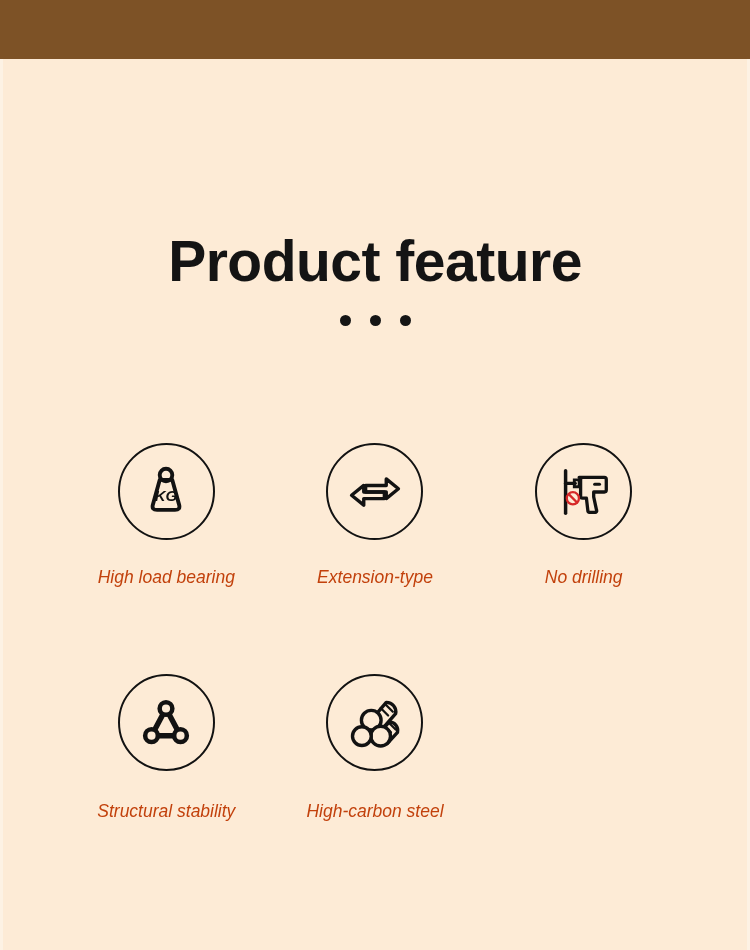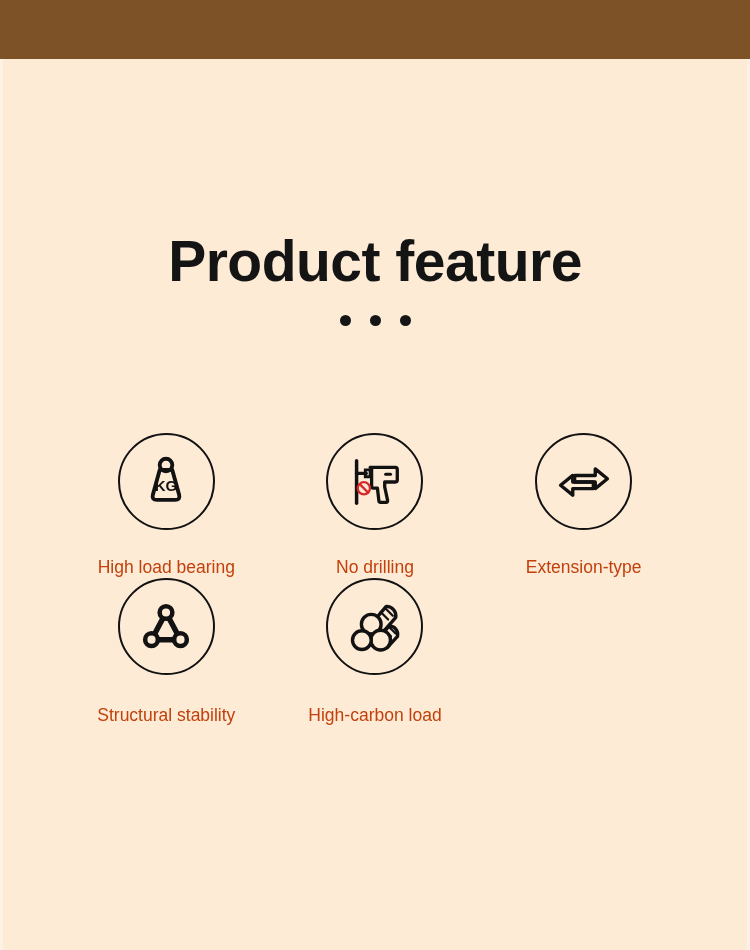--- a/index.html
+++ b/index.html
@@ -76,25 +76,27 @@
   .dot {
     width:11px;
     height:11px;
     border-radius:50%;
     background:#151515;
   }
 
   
   .features {
     position:absolute;
-    top:374px;
+    top:384px;
     left:62px;
     width:626px;
     display:grid;
     grid-template-columns:repeat(3, 1fr);
+    row-gap:86px;
+    font-style:italic;
   }
 
   .feature {
     display:flex;
     flex-direction:column;
     align-items:center;
   }
 
   .icon-circle {
     width:97px;
@@ -151,52 +153,52 @@
               <text x="32" y="41" font-family="'Liberation Sans', sans-serif" font-size="15.5" font-weight="bold" fill="#121212" stroke="none" text-anchor="middle">KG</text>
             </svg>
           </span>
         </div>
         <div class="feature-label">High load bearing</div>
       </div>
 
       <div class="feature">
         <div class="icon-circle">
           <span>
+            <svg width="60" height="60" viewBox="0 0 64 64" fill="none" stroke="#121212" stroke-width="3.6" stroke-linejoin="round" stroke-linecap="round">
+
+              <path d="M22 25 H44 V18 L57 28.5 L44 39 V32 H22 z"></path>
+
+              <path d="M42 39 H20 V32 L7 42.5 L20 53 V46 H42 z" transform="translate(0,-7)"></path>
+            </svg>
+          </span>
+        </div>
+        <div class="feature-label">Extension-type</div>
+      </div>
+
+      <div class="feature">
+        <div class="icon-circle">
+          <span>
             <svg width="62" height="62" viewBox="0 0 64 64" fill="none">
 
               <path d="M13 10 V54" stroke="#121212" stroke-width="3.6" stroke-linecap="round"></path>
 
               <path d="M13 23 H23" stroke="#121212" stroke-width="3.4" stroke-linecap="round"></path>
 
               <path d="M22 19.5 h5 v7 h-5 z" stroke="#121212" stroke-width="3"></path>
 
               <path d="M27 17 H53 a2 2 0 0 1 2 2 V30 a2 2 0 0 1 -2 2 H42 v5 l3 14 a1.5 1.5 0 0 1 -1.5 2 h-6 a1.5 1.5 0 0 1 -1.5 -1.6 l-1.5 -13 h-4 a2 2 0 0 1 -2 -2 V19 a2 2 0 0 1 2 -2 z" stroke="#121212" stroke-width="3.4" stroke-linejoin="round"></path>
 
               <path d="M43 24 h5" stroke="#121212" stroke-width="3.2" stroke-linecap="round"></path>
 
               <circle cx="20.5" cy="38.5" r="6.3" stroke="#d62828" stroke-width="2.4"></circle>
               <path d="M16.2 34.2 L24.8 42.8" stroke="#d62828" stroke-width="2.4" stroke-linecap="round"></path>
             </svg>
           </span>
         </div>
         <div class="feature-label">No drilling</div>
-      </div>
-
-      <div class="feature">
-        <div class="icon-circle">
-          <span>
-            <svg width="60" height="60" viewBox="0 0 64 64" fill="none" stroke="#121212" stroke-width="3.6" stroke-linejoin="round" stroke-linecap="round">
-
-              <path d="M22 25 H44 V18 L57 28.5 L44 39 V32 H22 z"></path>
-
-              <path d="M42 39 H20 V32 L7 42.5 L20 53 V46 H42 z" transform="translate(0,-7)"></path>
-            </svg>
-          </span>
-        </div>
-        <div class="feature-label">Extension-type</div>
       </div>
 
       <div class="feature row2">
         <div class="icon-circle">
           <span>
             <svg width="58" height="58" viewBox="0 0 64 64" fill="none" stroke="#121212" stroke-linecap="round">
 
               <path d="M32 16 L16 46" stroke-width="6"></path>
               <path d="M32 16 L48 46" stroke-width="6"></path>
               <path d="M16 46 L48 46" stroke-width="6"></path>
@@ -227,18 +229,18 @@
                 <path d="M42 35 L49 42" stroke-width="2.4"></path>
                 <path d="M47 32 L54 39" stroke-width="2.4"></path>
               </g>
 
               <circle cx="28" cy="29" r="10.5" fill="#fdebd6" stroke-width="3.6"></circle>
               <circle cx="38" cy="46" r="10.5" fill="#fdebd6" stroke-width="3.6"></circle>
               <circle cx="18" cy="46" r="10" fill="#fdebd6" stroke-width="3.6"></circle>
             </svg>
           </span>
         </div>
-        <div class="feature-label">High-carbon load</div>
+        <div class="feature-label">High-carbon steel</div>
       </div>
 
     </div>
   </div>
 </div>
 
 </body></html>

